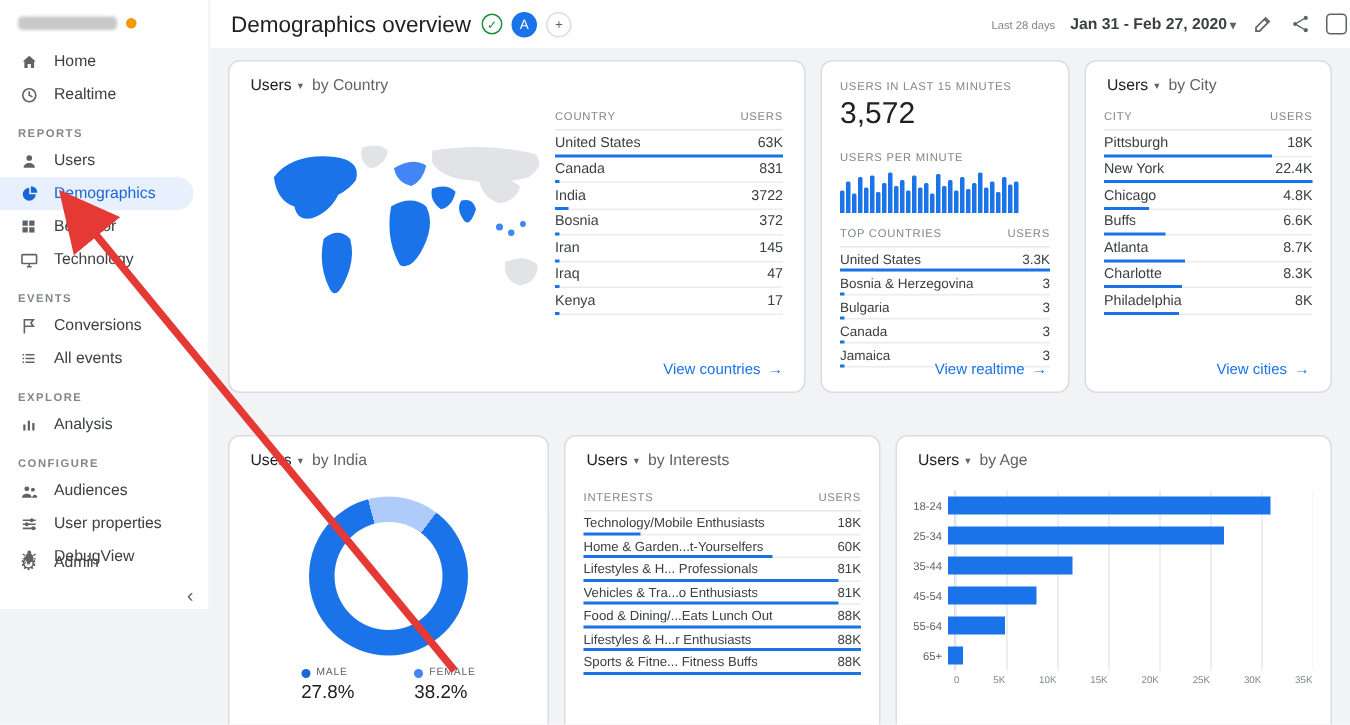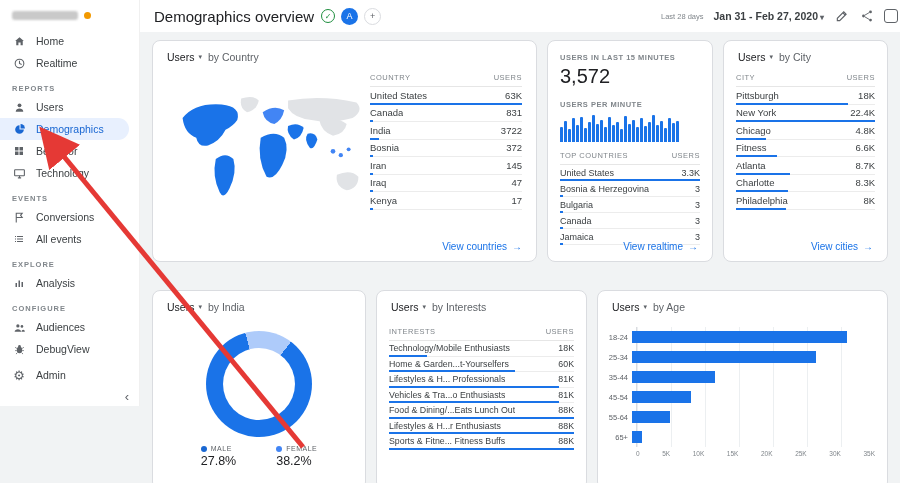--- a/index.html
+++ b/index.html
@@ -49,21 +49,21 @@
   .tval { color:#3c4043; flex:none; padding-left:6px; }
   .rbar { position:absolute; left:0; bottom:-1px; height:2px; background:#1a73e8; }
 
   
   .card-country { left:152px; top:40px; width:385px; height:222px; }
   .map-zone { position:absolute; left:12px; top:48px; width:210px; height:155px; }
   .country-table { position:absolute; right:14px; top:32px; width:152px; }
 
   
   .card-realtime { left:547px; top:40px; width:166px; height:222px; padding:0 12px; }
-  .rt-label { font-size:7.5px; letter-spacing:0.5px; color:#80868b; margin-top:12px;font-weight:bold; }
+  .rt-label { font-size:7.5px; letter-spacing:0.5px; color:#80868b; margin-top:12px; }
   .rt-number { font-size:20px; color:#202124; margin-top:3px; }
   .spark { display:flex; align-items:flex-end; gap:1px; height:28px; margin-top:5px; }
   .spark-bar { width:3px; background:#1a73e8; border-radius:1px 1px 0 0; flex:none; }
   .rt-table .trow { height:16px; font-size:9px; }
 
   
   .card-city { left:723px; top:40px; width:165px; height:222px; }
   .city-table { position:absolute; left:12px; right:12px; top:32px; }
 
   
@@ -218,20 +218,31 @@
               <circle cx="9" cy="9" r="3"></circle>
               <circle cx="16.5" cy="10" r="2.4"></circle>
               <path d="M3 20c0-3.5 3-5 6-5s6 1.5 6 5z"></path>
               <path d="M15.5 20c.2-2.4 1.8-3.8 3.5-3.8 1.6 0 2.8 1.4 2.8 3.8z"></path>
             </g>
           </svg>
       </span>
       <span>Audiences</span>
     </div>
 
+    <div class="nav-item">
+      <span class="ico">
+        <svg width="13" height="13" viewBox="0 0 24 24" stroke="currentColor" stroke-width="2" fill="currentColor">
+            <path d="M4 7h16M4 12h16M4 17h16" fill="none"></path>
+            <circle cx="15" cy="7" r="2.4" stroke="none"></circle>
+            <circle cx="9" cy="12" r="2.4" stroke="none"></circle>
+            <circle cx="17" cy="17" r="2.4" stroke="none"></circle>
+          </svg>
+      </span>
+      <span>User properties</span>
+    </div>
 
     <div class="nav-item">
       <span class="ico">
         <svg width="13" height="13" viewBox="0 0 24 24">
             <ellipse fill="currentColor" cx="12" cy="13" rx="5" ry="6"></ellipse>
             <circle fill="currentColor" cx="12" cy="6" r="2.4"></circle>
             <path stroke="currentColor" stroke-width="1.5" fill="none" d="M7 10L4 8M17 10l3-2M7 14H4M17 14h3M8 18l-2.5 2.5M16 18l2.5 2.5"></path>
           </svg>
       </span>
       <span>DebugView</span>
@@ -469,21 +480,21 @@
             <span class="rbar" style="width: 100%;"></span>
           </div>
 
           <div class="trow">
             <span class="tname">Chicago</span>
             <span class="tval">4.8K</span>
             <span class="rbar" style="width: 21.4286%;"></span>
           </div>
 
           <div class="trow">
-            <span class="tname">Fitness</span>
+            <span class="tname">Buffs</span>
             <span class="tval">6.6K</span>
             <span class="rbar" style="width: 29.4643%;"></span>
           </div>
 
           <div class="trow">
             <span class="tname">Atlanta</span>
             <span class="tval">8.7K</span>
             <span class="rbar" style="width: 38.8393%;"></span>
           </div>
 

